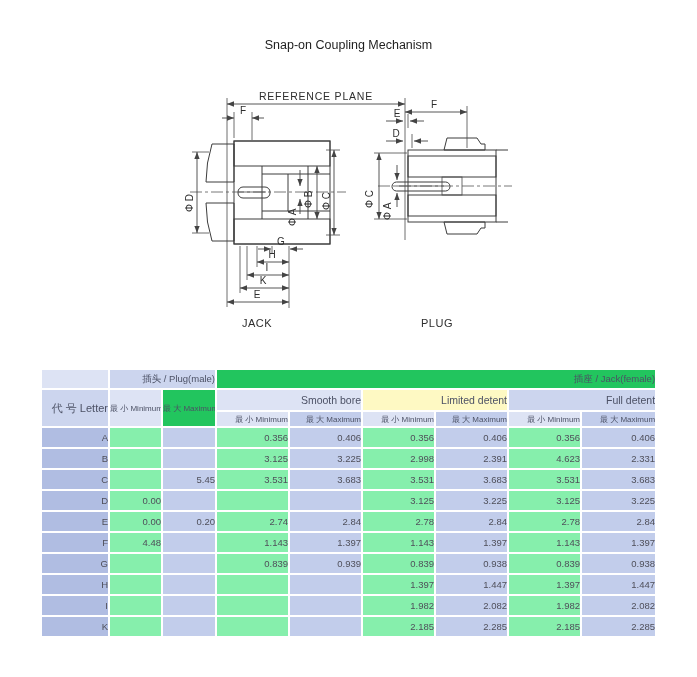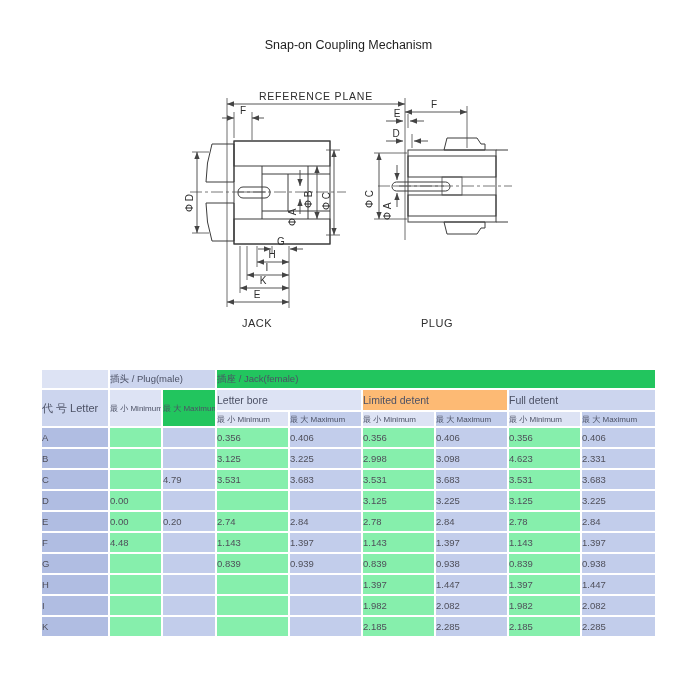--- a/index.html
+++ b/index.html
@@ -11,30 +11,30 @@
   svg .ln{stroke:#3c3c3c;stroke-width:1;fill:none;}
   svg .thin{stroke:#4a4a4a;stroke-width:.8;fill:none;}
   svg .dim{stroke:#444;stroke-width:.9;fill:none;}
   svg .cl{stroke:#555;stroke-width:.8;fill:none;stroke-dasharray:12 3 3 3;}
   svg text{font-family:"Liberation Sans",sans-serif;font-size:10px;fill:#2e2e2e;}
   svg text.big{font-size:11px;letter-spacing:.5px;}
   svg text.rp{font-size:10.5px;letter-spacing:.8px;}
   
   table.spec{position:absolute;left:40px;top:368px;width:617px;
              border-collapse:separate;border-spacing:2px;table-layout:fixed;
-             text-align:left;color:#4c5165;}
+             text-align:right;color:#4c5165;}
   table.spec td{padding:0;overflow:hidden;white-space:nowrap;}
   .r1 td{height:18px;font-size:9.5px;}
   .r2 td{height:20px;font-size:10.5px;}
   .r3 td{height:14px;font-size:8px;}
   .body-row td{height:19px;font-size:9.5px;color:#4f4f5a;}
   .h-light{background:#dde3f4;}
   .h-mid{background:#ccd5ee;}
   .h-jack{background:#22c55e;}
-  .h-ld{background:#fdba74;}
+  .h-ld{background:#fef9c3;}
   .h-max{background:#c2cdeb;}
   .c-letter{background:#b0bde2;color:#3c4152;font-size:10px;}
   .c-min{background:#86efac;}
   .c-max{background:#c2cdeb;}
 </style>
 </head>
 <body>
 
 <div class="stage">
 
@@ -189,21 +189,21 @@
     <tbody>
       <tr class="r1">
         <td class="h-light"></td>
         <td class="h-mid" colspan="2">插头 / Plug(male)</td>
         <td class="h-jack" colspan="6">插座 / Jack(female)</td>
       </tr>
       <tr class="r2">
         <td class="h-mid" rowspan="2" style="font-size:11px;">代  号 Letter</td>
         <td class="h-light" rowspan="2" style="font-size:8px;">最 小 Minimum</td>
         <td class="h-jack" rowspan="2" style="font-size:8px;">最 大 Maximum</td>
-        <td class="h-light" colspan="2">Letter bore</td>
+        <td class="h-light" colspan="2">Smooth bore</td>
         <td class="h-ld" colspan="2">Limited detent</td>
         <td class="h-mid" colspan="2">Full detent</td>
       </tr>
       <tr class="r3">
         <td class="h-light">最 小 Minimum</td>
         <td class="h-max">最 大 Maximum</td>
         <td class="h-light">最 小 Minimum</td>
         <td class="h-max">最 大 Maximum</td>
         <td class="h-light">最 小 Minimum</td>
         <td class="h-max">最 大 Maximum</td>
@@ -221,28 +221,28 @@
           <td class="c-min">0.356</td>
           <td class="c-max">0.406</td>
         </tr>
         <tr class="body-row">
           <td class="c-letter">B</td>
           <td class="c-min"></td>
           <td class="c-max"></td>
           <td class="c-min">3.125</td>
           <td class="c-max">3.225</td>
           <td class="c-min">2.998</td>
-          <td class="c-max">3.098</td>
+          <td class="c-max">2.391</td>
           <td class="c-min">4.623</td>
           <td class="c-max">2.331</td>
         </tr>
         <tr class="body-row">
           <td class="c-letter">C</td>
           <td class="c-min"></td>
-          <td class="c-max">4.79</td>
+          <td class="c-max">5.45</td>
           <td class="c-min">3.531</td>
           <td class="c-max">3.683</td>
           <td class="c-min">3.531</td>
           <td class="c-max">3.683</td>
           <td class="c-min">3.531</td>
           <td class="c-max">3.683</td>
         </tr>
         <tr class="body-row">
           <td class="c-letter">D</td>
           <td class="c-min">0.00</td>

